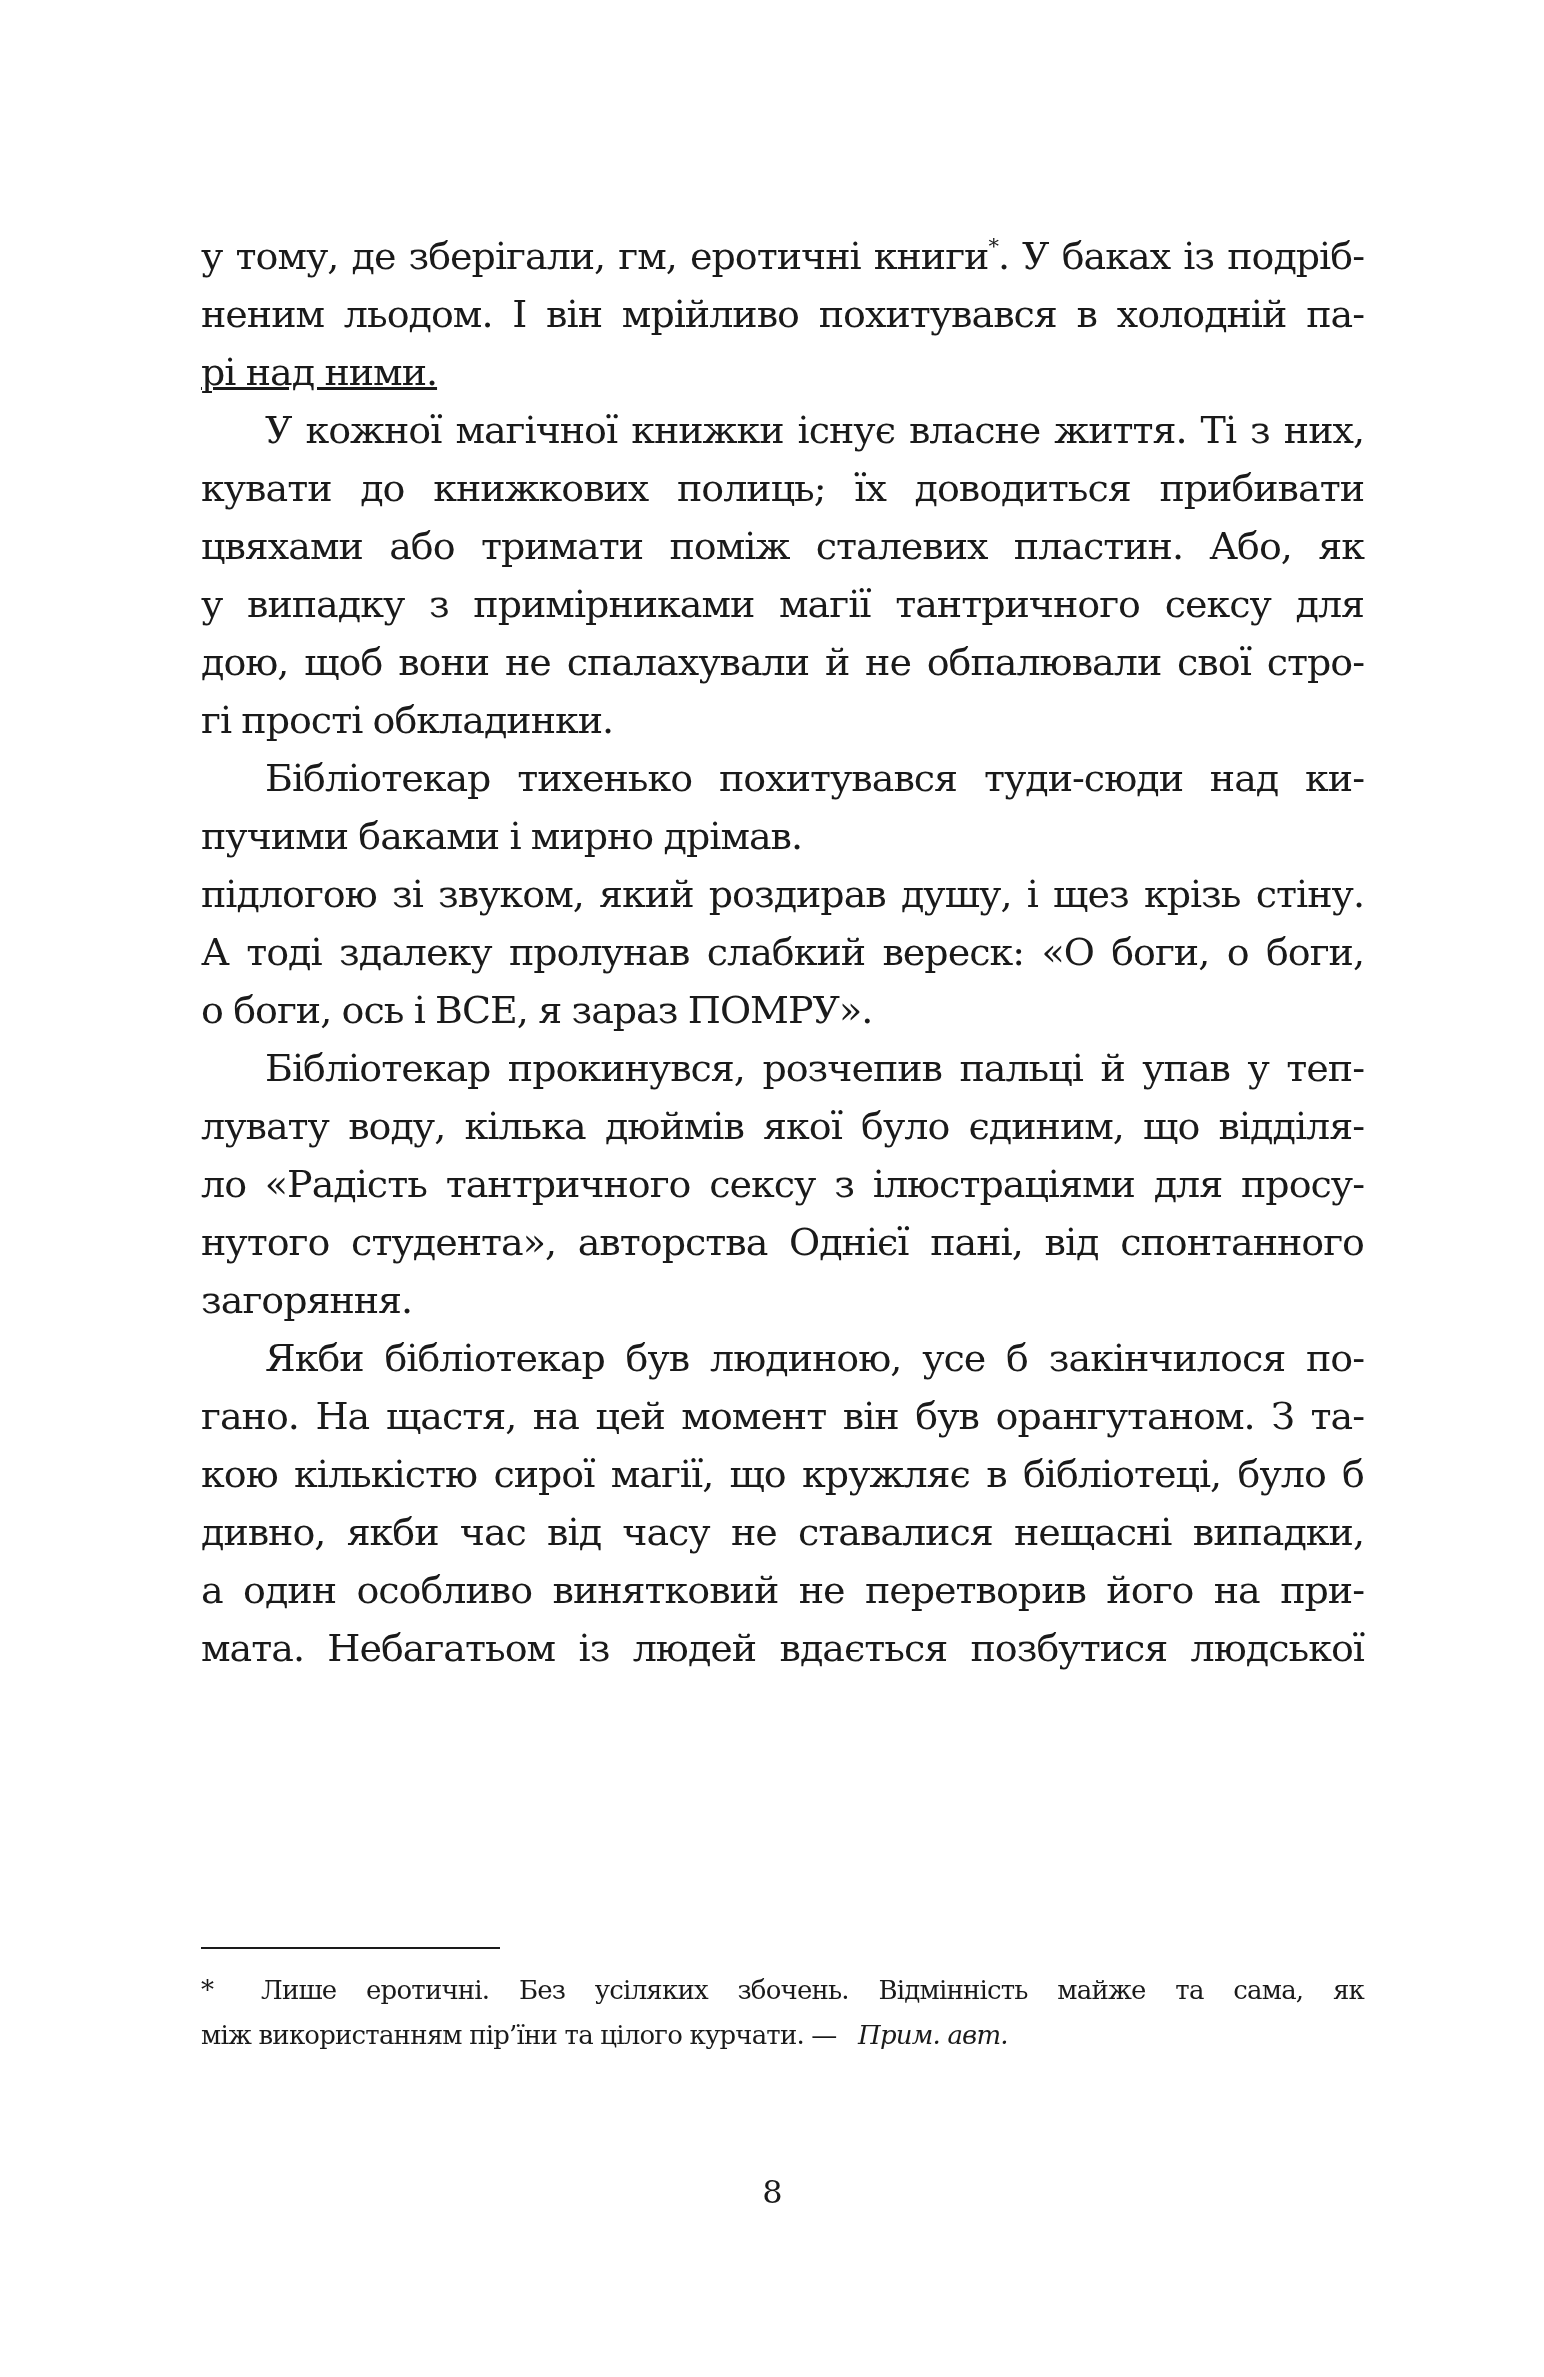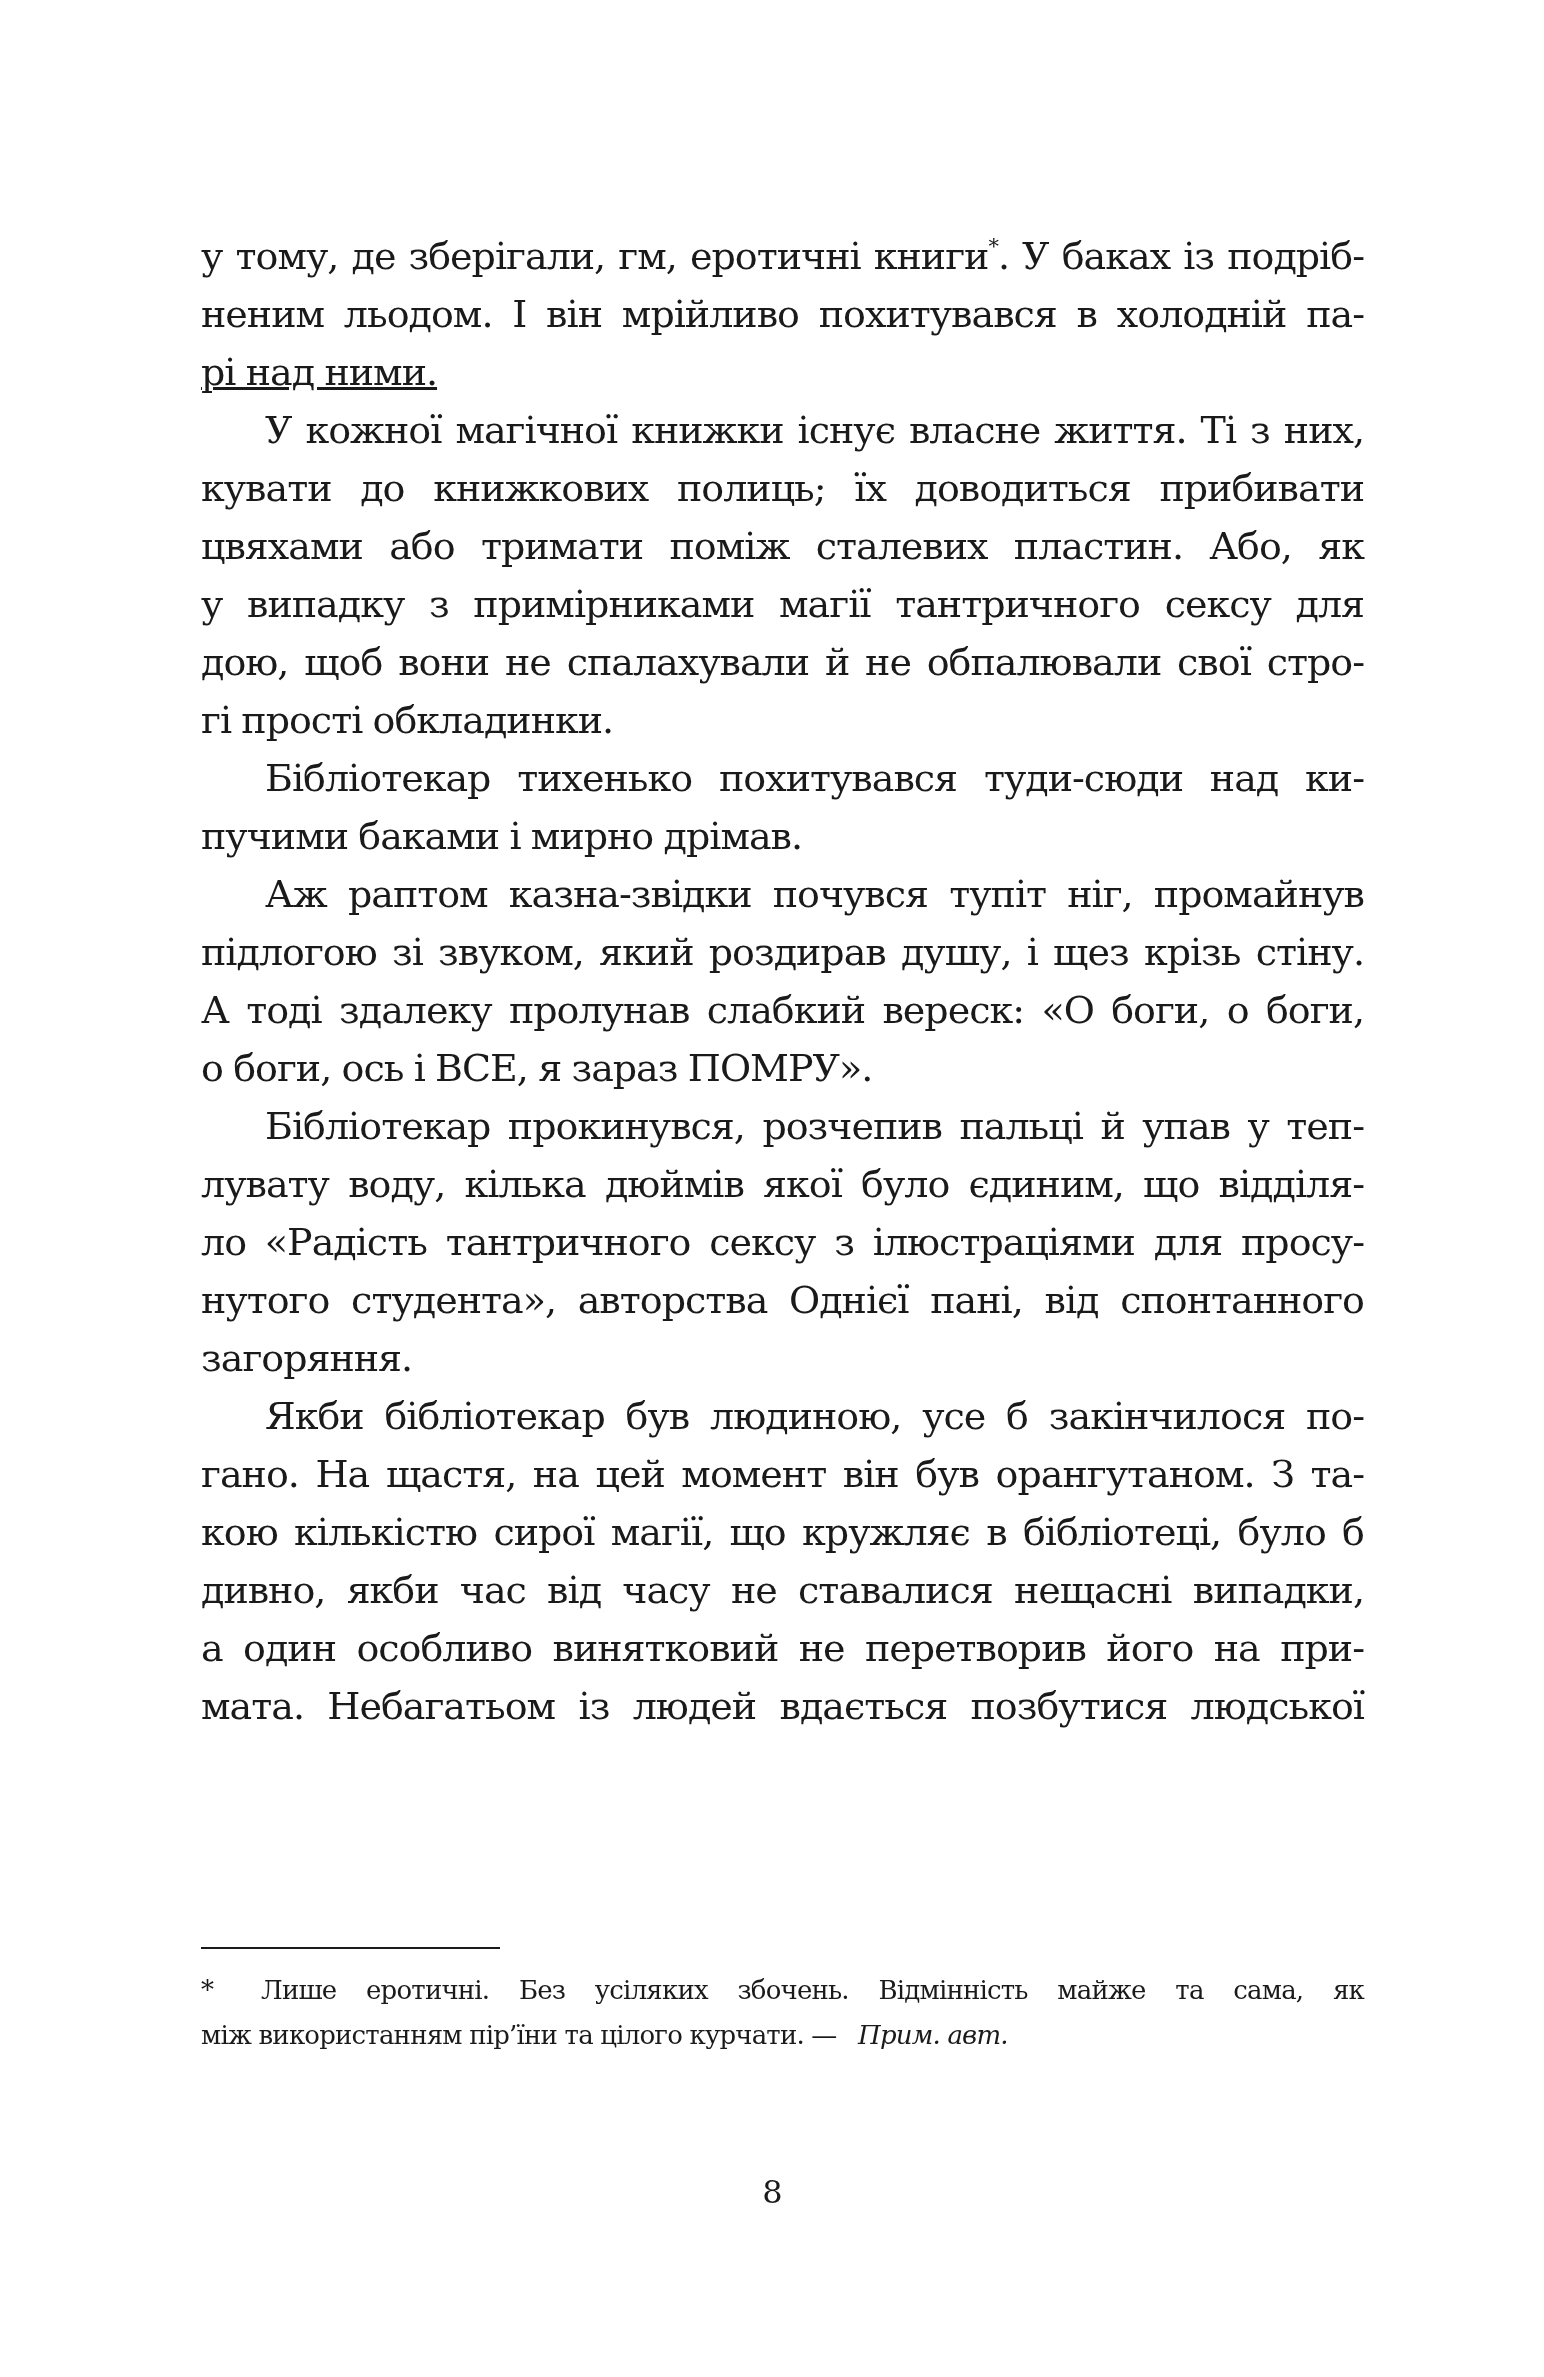--- a/index.html
+++ b/index.html
@@ -106,21 +106,20 @@
       <span class="line"><span style="white-space: nowrap;">дою, щоб вони не спалахували й не обпалювали свої стро-</span></span>
       <span class="line last"><span style="white-space: nowrap;">гі прості обкладинки.</span></span>
     </div>
 
     <div>
       <span class="line indent"><span style="white-space: nowrap;">Бібліотекар тихенько похитувався туди-сюди над ки-</span></span>
       <span class="line last"><span style="white-space: nowrap;">пучими баками і мирно дрімав.</span></span>
     </div>
 
     <div>
-      <span class="line indent"><span style="white-space: nowrap;">Аж раптом казна-звідки почувся тупіт ніг, промайнув</span></span>
       <span class="line"><span style="white-space: nowrap;">підлогою зі звуком, який роздирав душу, і щез крізь стіну.</span></span>
       <span class="line"><span style="white-space: nowrap;">А тоді здалеку пролунав слабкий вереск: «О боги, о боги,</span></span>
       <span class="line last"><span style="white-space: nowrap;">о боги, ось і ВСЕ, я зараз ПОМРУ».</span></span>
     </div>
 
     <div>
       <span class="line indent"><span style="white-space: nowrap;">Бібліотекар прокинувся, розчепив пальці й упав у теп-</span></span>
       <span class="line"><span style="white-space: nowrap;">лувату воду, кілька дюймів якої було єдиним, що відділя-</span></span>
       <span class="line"><span style="white-space: nowrap;">ло «Радість тантричного сексу з ілюстраціями для просу-</span></span>
       <span class="line"><span style="white-space: nowrap;">нутого студента», авторства Однієї пані, від спонтанного</span></span>

